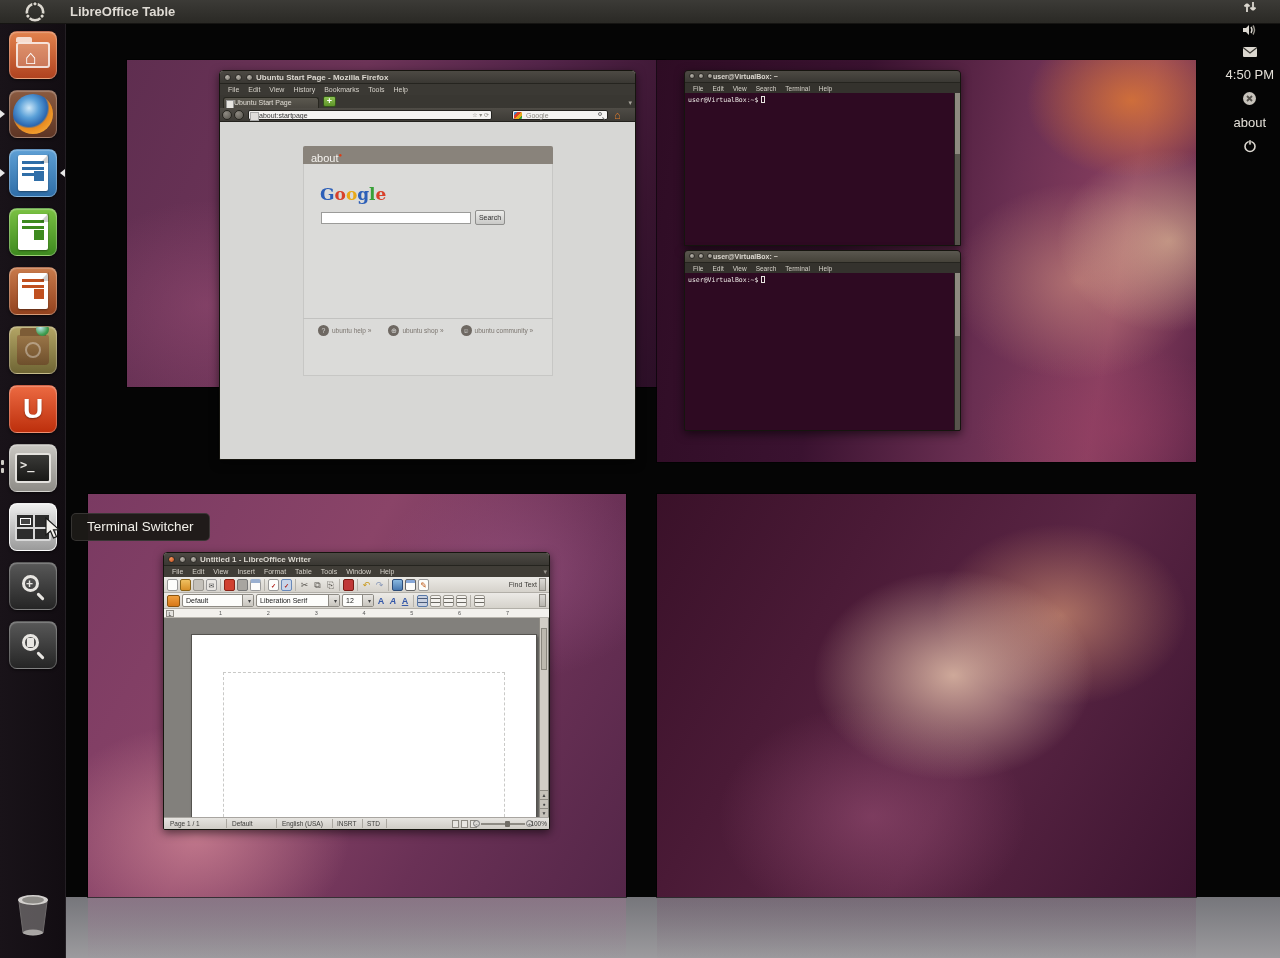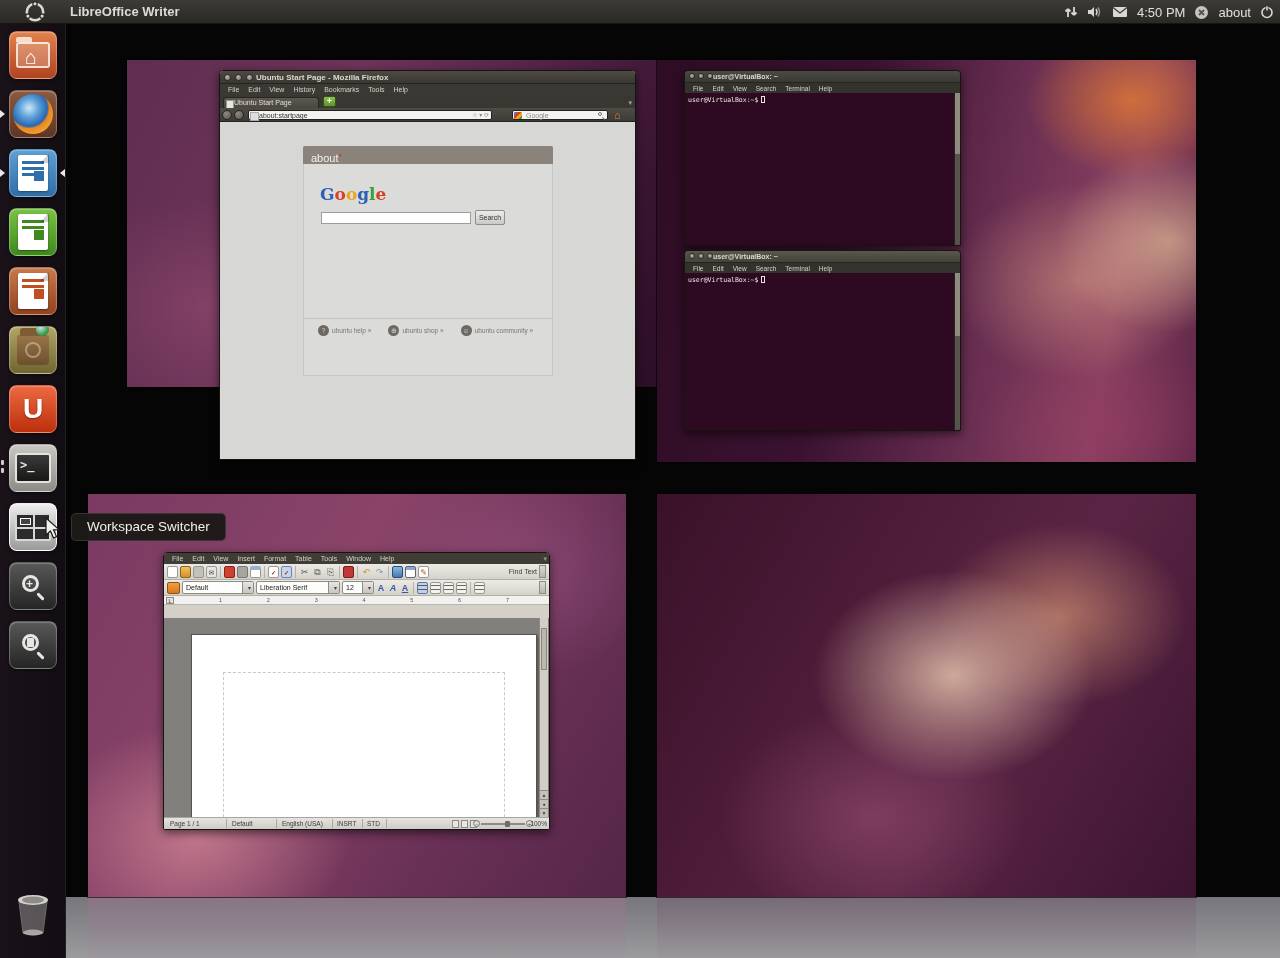--- a/index.html
+++ b/index.html
@@ -40,21 +40,21 @@
       radial-gradient(180px 130px at 75% 30%, rgba(226,162,120,.60), transparent 70%),
       radial-gradient(220px 160px at 40% 80%, rgba(172,92,132,.45), transparent 70%),
       linear-gradient(120deg,#3a1129 0%,#4a1a36 30%,#5a2544 60%,#3c1430 100%); }
 
   
   #panel { position:absolute; left:0; top:0; width:1280px; height:24px;
            background:linear-gradient(#3c3b37,#2a2925); border-bottom:1px solid #151412;
            color:#dfdbd4; }
   #panel-logo { position:absolute; left:24px; top:1px; width:22px; height:22px; }
   #panel-title { position:absolute; left:70px; top:0; line-height:24px; font-size:13px; font-weight:bold; }
-  #indicators { position:absolute; right:6px; top:0; height:24px; display:flex; align-items:center; gap:9px; }
+  #indicators { position:absolute; right:6px; top:0; height:24px; display:flex; align-items:center; gap:9px;flex-direction:column; }
   #indicators .txt { font-size:13px; color:#e4e0d8; }
   .ind-ico { display:flex; align-items:center; }
 
   
   #launcher { position:absolute; left:0; top:24px; width:66px; bottom:0;
               background:linear-gradient(90deg,#191319,#120d12); border-right:1px solid rgba(255,255,255,.05); }
   .tile { position:absolute; left:9px; width:48px; height:48px; border-radius:8px;
           border:1px solid rgba(255,255,255,.25);
           background:linear-gradient(#6a6a6a,#3a3a3a);
           box-shadow:inset 0 1px 1px rgba(255,255,255,.25), 0 1px 3px rgba(0,0,0,.6);
@@ -406,20 +406,26 @@
         <span class="cursor-block"></span>
       </div>
       <div class="term-scroll">
           <span class="thumb"></span>
         </div>
     </div>
   </div>
 
   <div class="ws ws3">
     <div class="win" id="writer-win">
+      <div class="titlebar">
+        <span class="wbtn b1 close-active"></span>
+        <span class="wbtn b2"></span>
+        <span class="wbtn b3"></span>
+        <span class="wt">Untitled 1 - LibreOffice Writer</span>
+      </div>
       <div class="menubar">
         <span class="mi">File</span>
         <span class="mi">Edit</span>
         <span class="mi">View</span>
         <span class="mi">Insert</span>
         <span class="mi">Format</span>
         <span class="mi">Table</span>
         <span class="mi">Tools</span>
         <span class="mi">Window</span>
         <span class="mi">Help</span>
@@ -532,21 +538,21 @@
 
   <div id="panel">
     <span id="panel-logo">
       <svg class="psvg" width="22" height="22" viewBox="0 0 22 22">
         <circle cx="11" cy="11" r="8.2" fill="none" stroke="#dcd8d0" stroke-width="2.6"></circle>
         <circle cx="11" cy="2.8" r="2.2" fill="#dcd8d0" stroke="#2a2925" stroke-width="1.2"></circle>
         <circle cx="3.9" cy="15.1" r="2.2" fill="#dcd8d0" stroke="#2a2925" stroke-width="1.2"></circle>
         <circle cx="18.1" cy="15.1" r="2.2" fill="#dcd8d0" stroke="#2a2925" stroke-width="1.2"></circle>
       </svg>
     </span>
-    <span id="panel-title">LibreOffice Writer</span>
+    <span id="panel-title">LibreOffice Table</span>
     <div id="indicators">
       <span class="ind-ico">
         <svg class="psvg" width="14" height="14" viewBox="0 0 14 14">
           <path d="M4 12 L4 4 M4 4 L1.5 6.5 M4 4 L6.5 6.5" stroke="#dcd8d0" stroke-width="1.8" fill="none"></path>
           <path d="M10 2 L10 10 M10 10 L7.5 7.5 M10 10 L12.5 7.5" stroke="#dcd8d0" stroke-width="1.8" fill="none"></path>
         </svg>
       </span>
       <span class="ind-ico">
         <svg class="psvg" width="16" height="14" viewBox="0 0 16 14">
           <path d="M1 5 L4 5 L7 2 L7 12 L4 9 L1 9 Z" fill="#dcd8d0"></path>
@@ -651,20 +657,20 @@
     <div class="tile tile-trash" style="top:866px;">
       <svg width="44" height="48" viewBox="0 0 44 48">
         <ellipse cx="22" cy="10" rx="15" ry="5" fill="#e8e6e2" opacity="0.9"></ellipse>
         <ellipse cx="22" cy="10" rx="11" ry="3.4" fill="#8e8c88"></ellipse>
         <path d="M8 12 L12 43 Q22 47 32 43 L36 12 Q22 17 8 12 Z" fill="#b0aeaa" opacity="0.45" stroke="#d8d6d2" stroke-width="1"></path>
         <ellipse cx="22" cy="42.5" rx="10" ry="3" fill="#dcdad6" opacity="0.6"></ellipse>
       </svg>
     </div>
   </div>
 
-  <div id="tooltip">Workspace Switcher</div>
+  <div id="tooltip">Terminal Switcher</div>
   <div id="cursor">
     <svg width="18" height="24" viewBox="0 0 18 24">
       <path d="M1 1 L1 18 L5.5 14 L8.5 21 L11.5 19.6 L8.5 12.8 L14 12.6 Z" fill="#f4f2ee" stroke="#1a1a1a" stroke-width="1.2"></path>
     </svg>
   </div>
 
 </div>
 
 </body></html>

